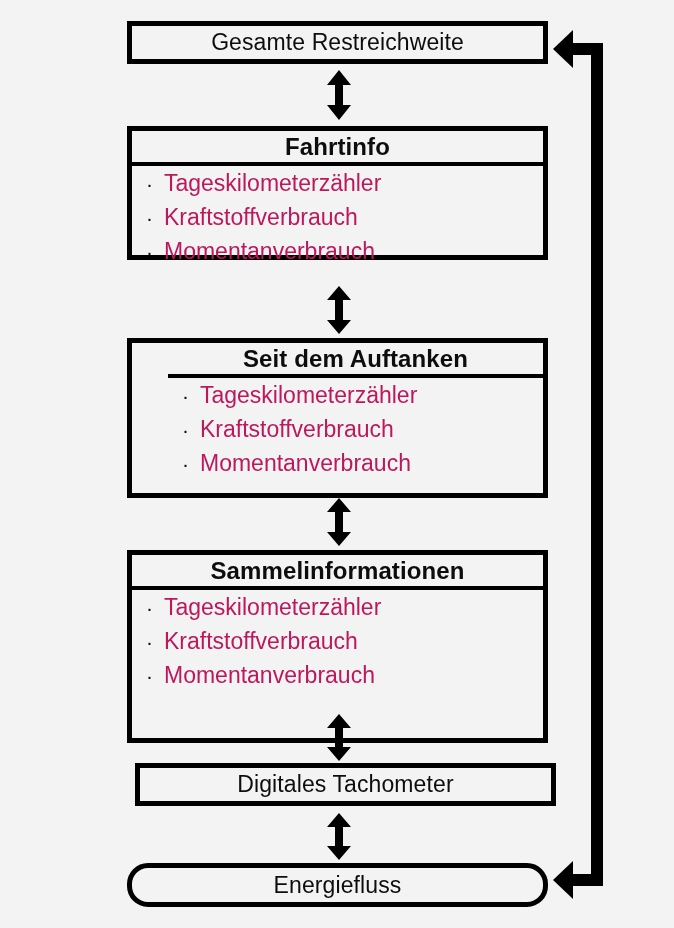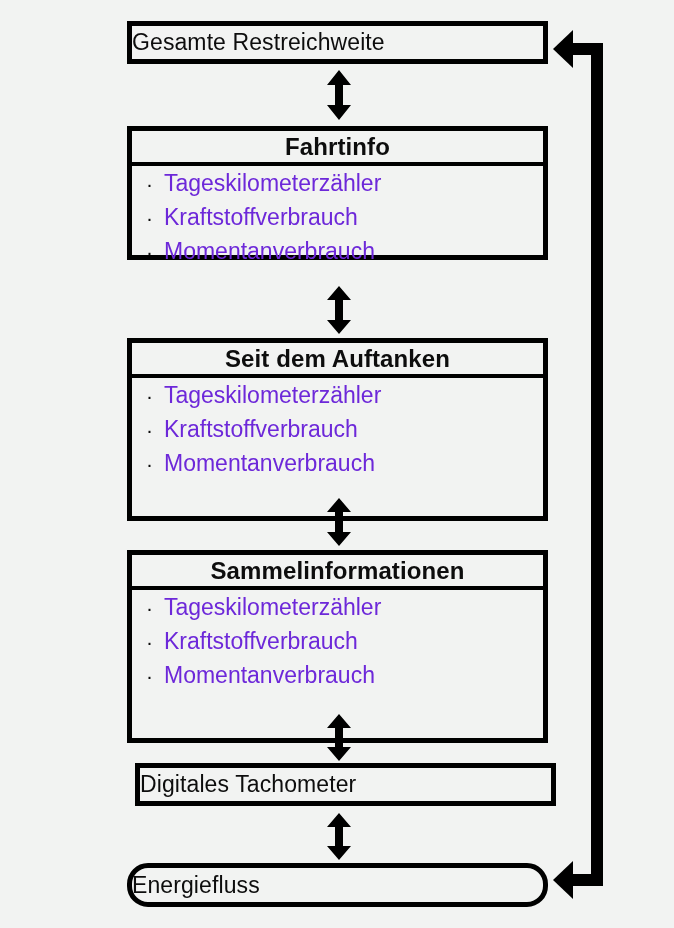--- a/index.html
+++ b/index.html
@@ -29,21 +29,21 @@
     left: 127px;
     width: 421px;
     box-sizing: border-box;
     border: 5px solid #000;
     background: #f2f3f2;
   }
 
   .node.simple {
     display: flex;
     align-items: center;
-    justify-content: flex-start;
+    justify-content: center;
   }
 
   .node-title {
     text-align: center;
     font-size: 23px;
     color: #0d0d0d;
     line-height: 1;
     letter-spacing: 0.1px;
     white-space: nowrap;
   }
@@ -79,21 +79,21 @@
   .bullet-dot {
     width: 18px;
     font-size: 21px;
     line-height: 1;
     color: #0d0d0d;
     text-align: left;
     flex: 0 0 auto;
   }
   .bullet-label {
     font-size: 23px;
-    color: #6d28d9;
+    color: #be185d;
     line-height: 1;
     white-space: nowrap;
   }
 
   
   .vconn {
     position: absolute;
     left: 325px;
     width: 28px;
   }
@@ -143,21 +143,21 @@
       </div>
     </div>
   </div>
 
   <div class="vconn" style="top:286px; height:48px;">
     <svg viewBox="0 0 28 48" preserveAspectRatio="none" aria-hidden="true">
       <polygon points="14,0 26,14 18,14 18,34 26,34 14,48 2,34 10,34 10,14 2,14" fill="#000"></polygon>
     </svg>
   </div>
 
-  <div class="node" style="top:338px; height:183px;">
+  <div class="node" style="top:338px; height:160px;padding-left:36px;">
     <div class="node-header">
       <div class="node-title">Seit dem Auftanken</div>
     </div>
     <div class="node-body">
       <div class="bullet-row">
         <span class="bullet-dot">·</span>
         <span class="bullet-label">Tageskilometerzähler</span>
       </div>
       <div class="bullet-row">
         <span class="bullet-dot">·</span>

